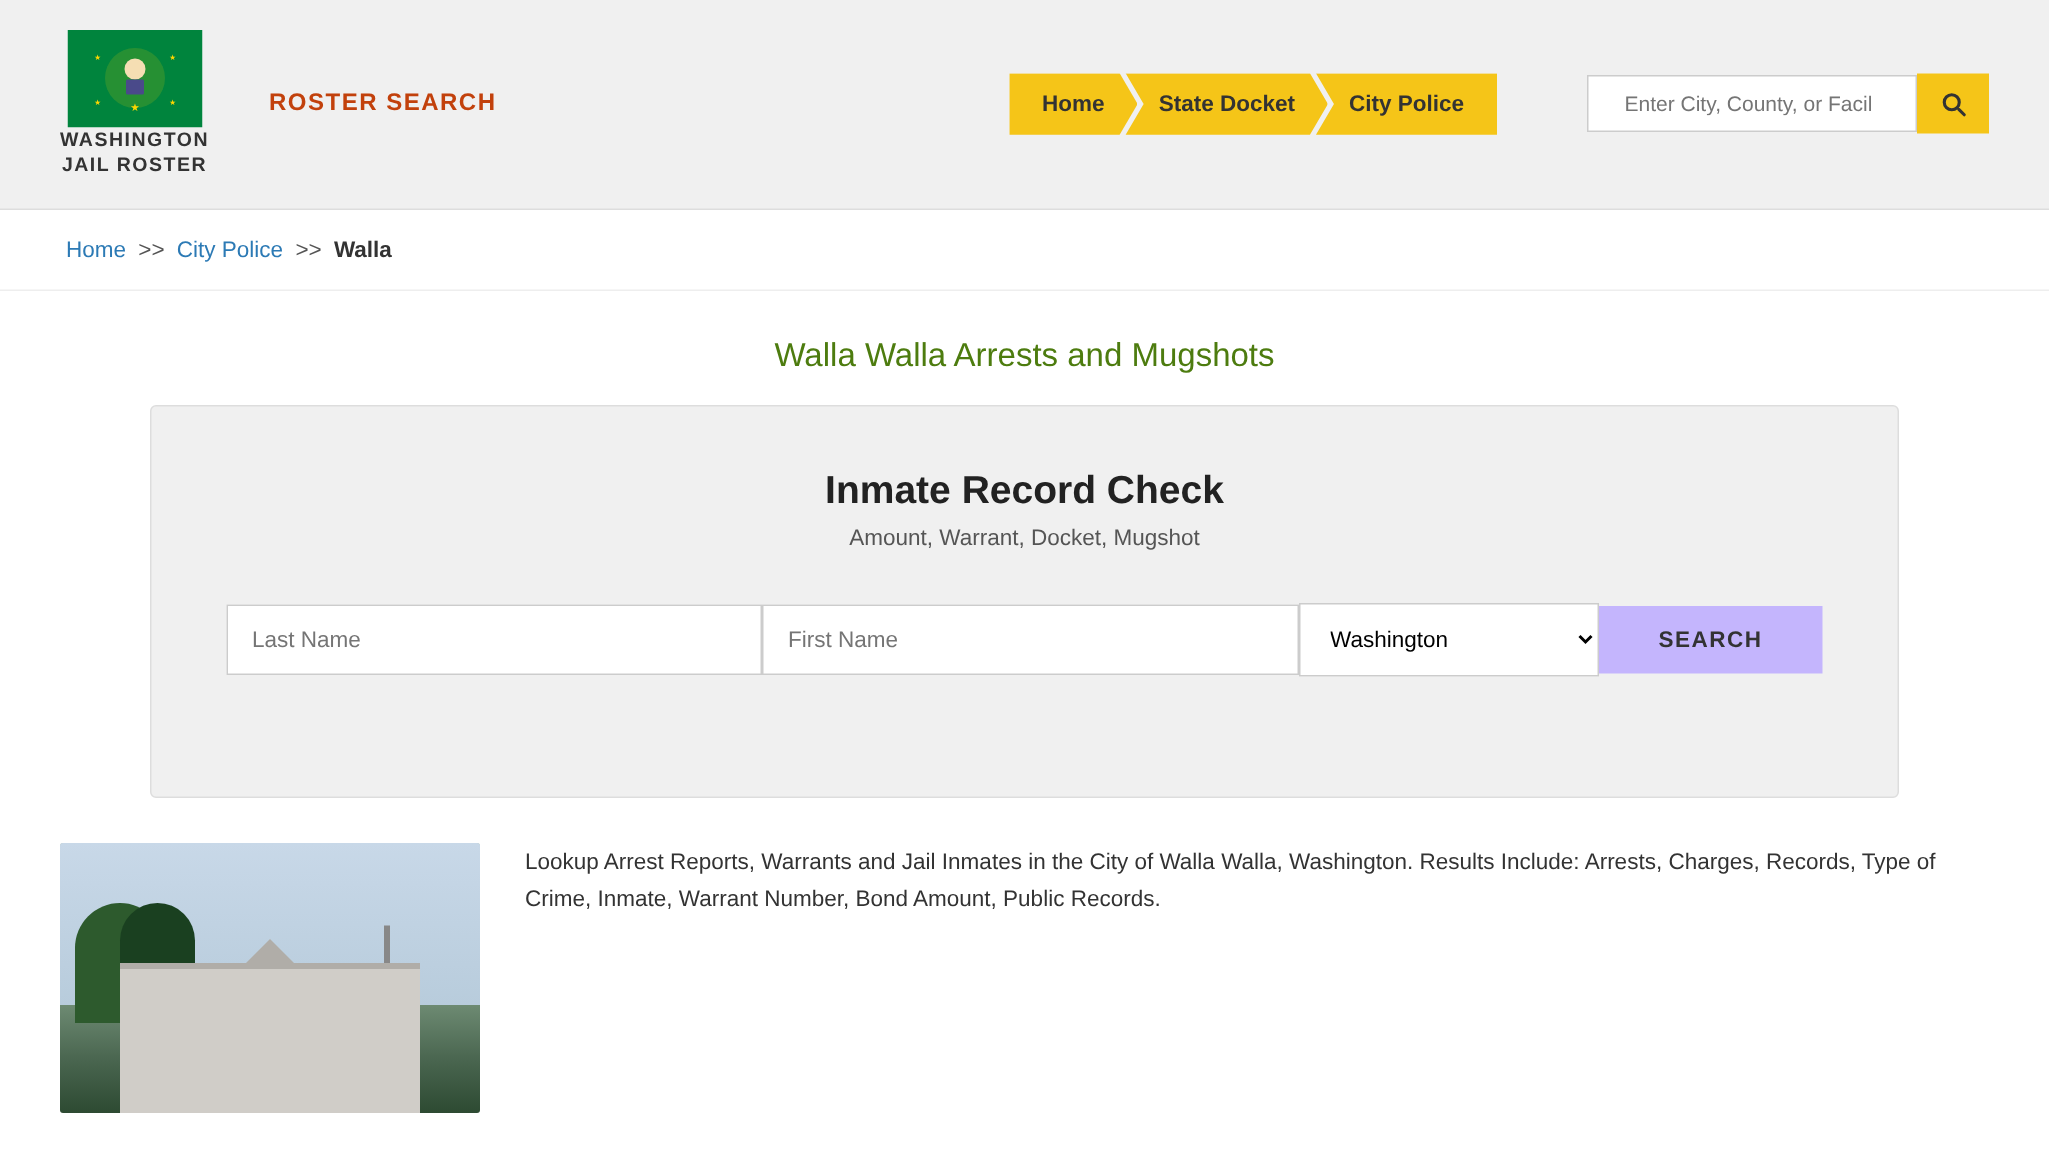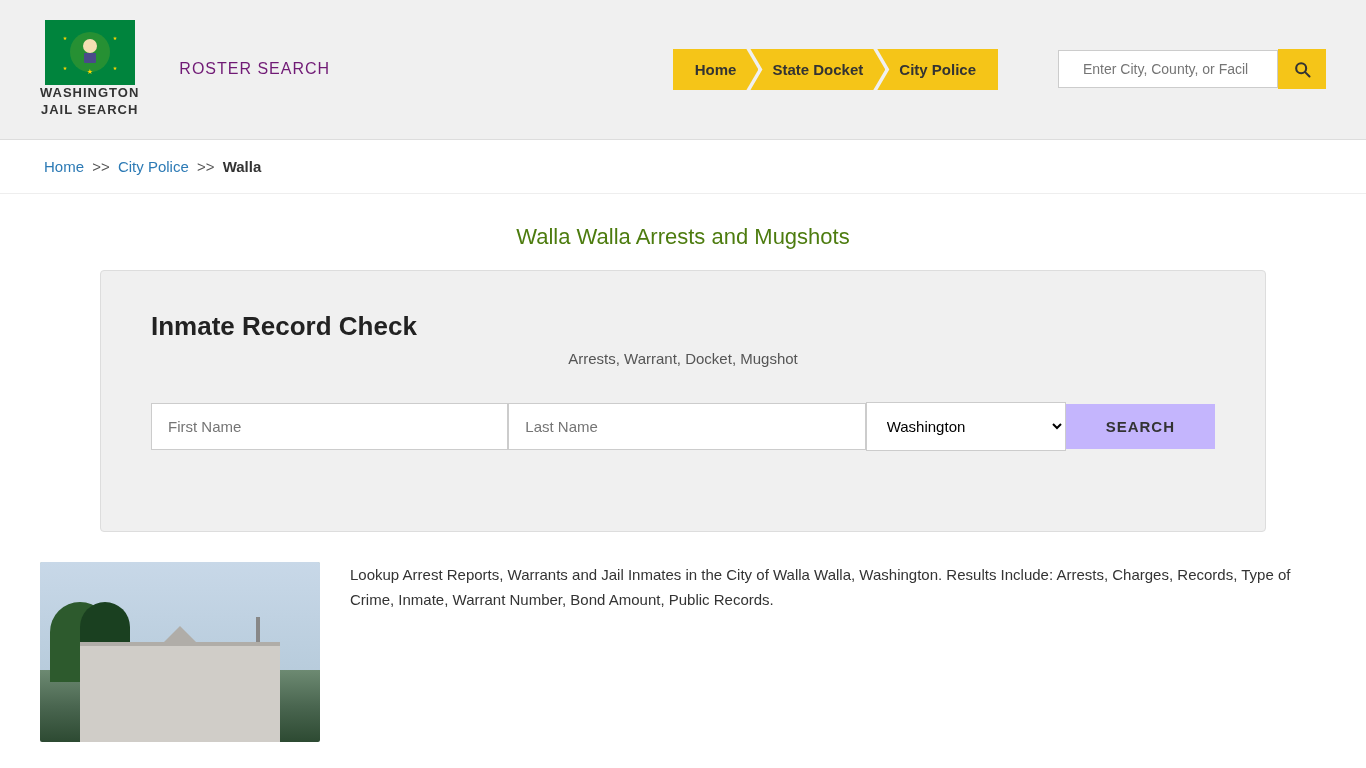--- a/index.html
+++ b/index.html
@@ -23,22 +23,22 @@
     .logo-text {
       font-size: 13px;
       font-weight: bold;
       color: #333;
       text-align: center;
       line-height: 1.3;
       letter-spacing: 1px;
     }
     .roster-search-label {
       font-size: 16px;
-      font-weight: normal;
-      color: #701a75;
+      font-weight: bold;
+      color: #c2410c;
       letter-spacing: 1px;
       margin-left: 10px;
     }
     .nav-area {
       display: flex;
       align-items: center;
       gap: 0;
       margin-left: auto;
     }
     .nav-btn {
@@ -114,20 +114,21 @@
 
     
     .inmate-check-box {
       background: #f0f0f0;
       border: 1px solid #ddd;
       border-radius: 4px;
       margin: 0 100px 30px;
       padding: 40px 50px 50px;
     }
     .inmate-check-title {
+      text-align: center;
       font-size: 26px;
       font-weight: bold;
       color: #222;
       margin-bottom: 8px;
     }
     .inmate-check-subtitle {
       text-align: center;
       font-size: 15px;
       color: #555;
       margin-bottom: 35px;
@@ -269,21 +270,21 @@
       <rect x="39" y="33" width="12" height="10" fill="#4a4a8a" rx="1"></rect>
 
       <text x="45" y="54" text-anchor="middle" fill="#FFD700" font-size="7" font-family="serif">★</text>
       <text x="20" y="20" text-anchor="middle" fill="#FFD700" font-size="5">★</text>
       <text x="70" y="20" text-anchor="middle" fill="#FFD700" font-size="5">★</text>
       <text x="20" y="50" text-anchor="middle" fill="#FFD700" font-size="5">★</text>
       <text x="70" y="50" text-anchor="middle" fill="#FFD700" font-size="5">★</text>
     </svg>
     <div class="logo-text">
       <div>WASHINGTON</div>
-      <div>JAIL SEARCH</div>
+      <div>JAIL ROSTER</div>
     </div>
   </a>
 
   <span class="roster-search-label">ROSTER SEARCH</span>
 
   <nav class="nav-area">
     <a class="nav-btn" href="#">Home</a>
     <a class="nav-btn" href="#">State Docket</a>
     <a class="nav-btn" href="#">City Police</a>
   </nav>
@@ -303,25 +304,25 @@
   <span class="separator">&gt;&gt;</span>
   <a href="#">City Police</a>
   <span class="separator">&gt;&gt;</span>
   <span class="current">Walla</span>
 </div>
 
 <h1 class="page-title">Walla Walla Arrests and Mugshots</h1>
 
 <div class="inmate-check-box">
   <div class="inmate-check-title">Inmate Record Check</div>
-  <div class="inmate-check-subtitle">Arrests, Warrant, Docket, Mugshot</div>
+  <div class="inmate-check-subtitle">Amount, Warrant, Docket, Mugshot</div>
 
   <div class="search-form">
+    <input type="text" placeholder="Last Name" style="">
     <input type="text" placeholder="First Name" style="">
-    <input type="text" placeholder="Last Name" style="">
     <select><option value="Washington">Washington</option></select>
     <button class="search-btn">SEARCH</button>
   </div>
 
 </div>
 
 <div class="bottom-section">
   <div class="jail-img">
     <div class="jail-img-sky"></div>
     <div class="jail-img-trees"></div>

